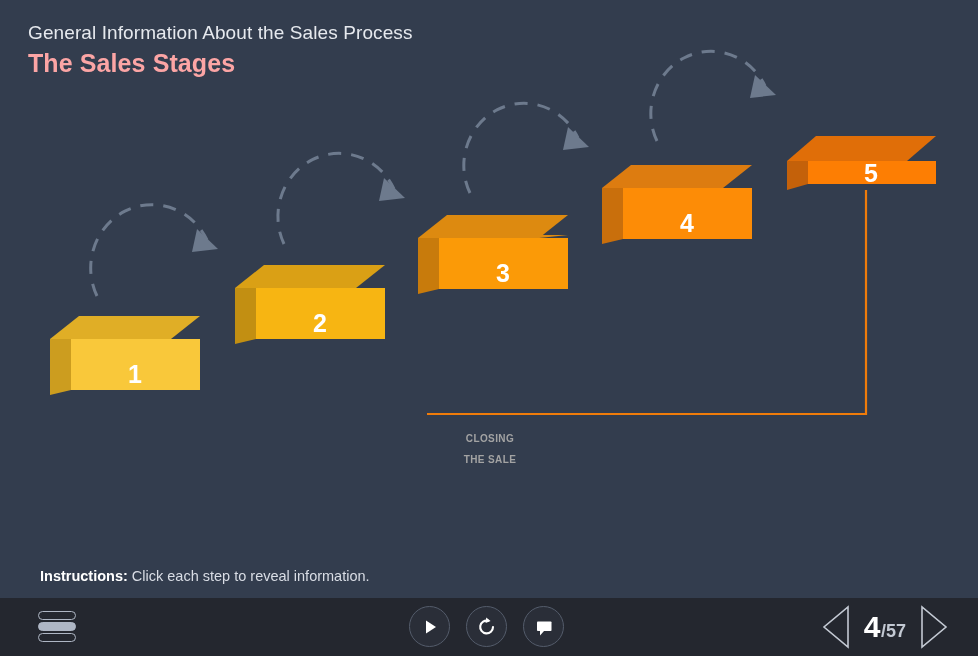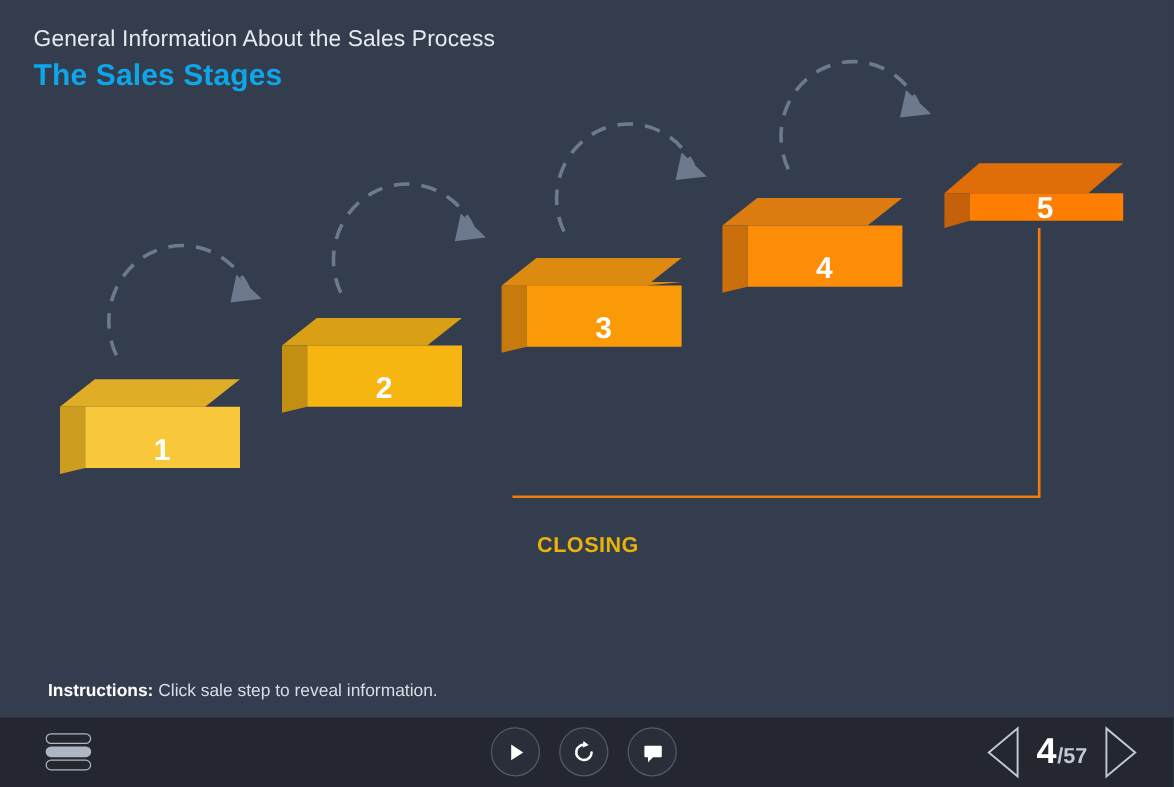--- a/index.html
+++ b/index.html
@@ -26,21 +26,21 @@
   }
   #eyebrow {
     font-size: 19px;
     color: #e6e9ee;
     letter-spacing: 0.1px;
     line-height: 26px;
     font-weight: 400;
   }
   #slide-title {
     font-size: 25px;
-    color: #0ea5e9;
+    color: #fca5a5;
     font-weight: bold;
     line-height: 32px;
     letter-spacing: 0.1px;
     margin-top: 1px;
   }
 
   
   #stage-diagram {
     position: absolute;
     left: 0;
@@ -51,26 +51,25 @@
 
   
   #stage-detail {
     position: absolute;
     left: 330px;
     top: 428px;
     width: 320px;
     text-align: center;
   }
   #stage-detail-title {
-    font-size: 18px;
+    font-size: 10px;
     font-weight: bold;
-    color: #eab308;
+    color: #a3a3a3;
     line-height: 21px;
     letter-spacing: 0.4px;
-    margin-top: 16px;
   }
   #stage-detail-body {
     font-size: 14.5px;
     color: #e2e6ec;
     line-height: 20px;
     margin-top: 11px;
     white-space: nowrap;
   }
 
   
@@ -219,26 +218,27 @@
     <polygon points="787,161 816,136 936,136 907,161" fill="#e06e08"></polygon>
     <polygon points="787,161 808,161 808,184 787,190" fill="#c4610a"></polygon>
     <polygon points="808,161 936,161 936,184 808,184" fill="#fd7e03"></polygon>
     <text x="871" y="182" fill="#ffffff" font-family="Liberation Sans, sans-serif" font-size="25" font-weight="bold" text-anchor="middle">5</text>
   </g>
 </svg>
 
 <div id="stage-detail">
   <div id="stage-detail-title">
     <div>CLOSING</div>
+    <div>THE SALE</div>
   </div>
 </div>
 
 <div id="instructions">
   <span id="instructions-label">Instructions:</span>
-  <span>Click sale step to reveal information.</span>
+  <span>Click each step to reveal information.</span>
 </div>
 
 <div id="footer">
 
   <div id="menu-button">
     <div class="bar b1"></div>
     <div class="bar b2"></div>
     <div class="bar b3"></div>
   </div>
 

